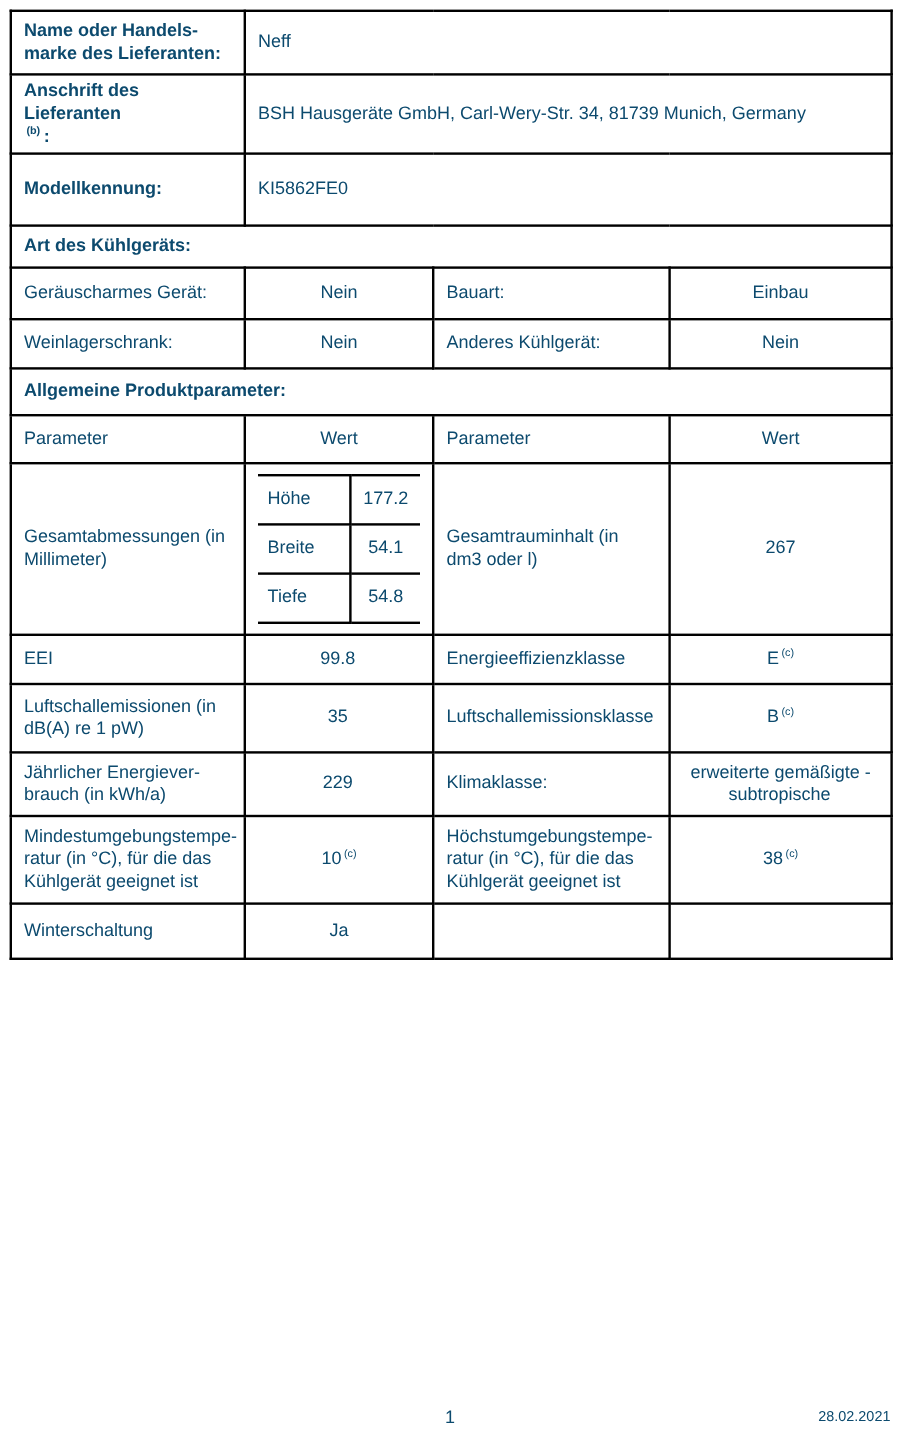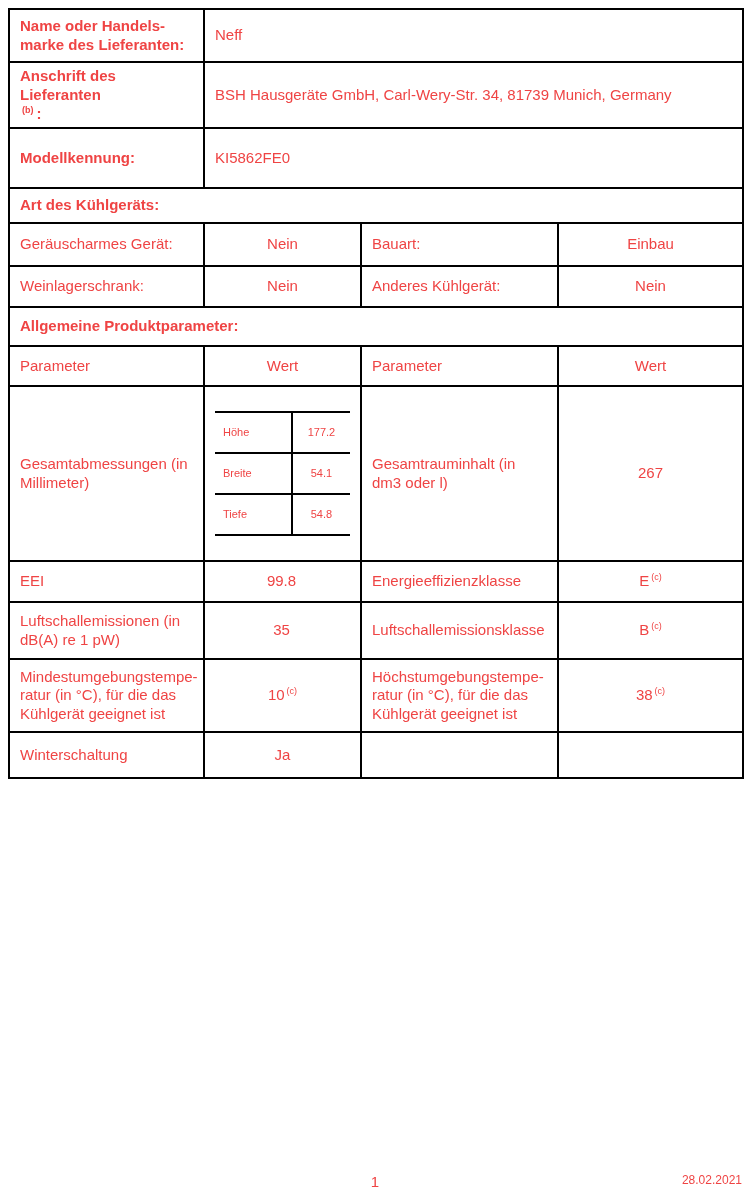--- a/index.html
+++ b/index.html
@@ -6,21 +6,21 @@
     margin: 0;
     padding: 0;
     background: #ffffff;
   }
   .page {
     position: relative;
     width: 750px;
     height: 1201px;
     background: #ffffff;
     font-family: "Liberation Sans", "DejaVu Sans", sans-serif;
-    color: #ef4444;
+    color: #0c4a6e;
     overflow: hidden;
   }
   table.main {
     position: absolute;
     left: 8px;
     top: 8px;
     width: 734px;
     border-collapse: collapse;
     table-layout: fixed;
     font-size: 15px;
@@ -63,22 +63,22 @@
     line-height: 0;
     margin-left: 2px;
   }
   .sup-line { display: block; }
   .sup-line .colon { margin-left: 3px; font-weight: bold; }
 
   td.dims-cell { padding: 0; vertical-align: middle; }
   table.dims {
     width: 100%;
     border-collapse: collapse;
-    margin: 20px 0;
-    font-size: 11px;
+    margin: 4px 0;
+    font-size: 15px;
   }
   table.dims td {
     border: 2px solid #000000;
     height: 35px;
     padding: 2px 8px;
   }
   table.dims td.dim-name {
     width: 57%;
     border-left: none;
     text-align: left;
@@ -196,20 +196,26 @@
       <td class="val"><span>E</span><sup class="fn">(c)</sup></td>
     </tr>
 
     <tr class="r11">
       <td class="lbl">Luftschallemissionen (in dB(A) re 1 pW)</td>
       <td class="val"><span>35</span><sup class="fn"></sup></td>
       <td class="lbl">Luftschallemissionsklasse</td>
       <td class="val"><span>B</span><sup class="fn">(c)</sup></td>
     </tr>
 
+    <tr class="r12">
+      <td class="lbl">Jährlicher Energiever-brauch (in kWh/a)</td>
+      <td class="val"><span>229</span><sup class="fn"></sup></td>
+      <td class="lbl">Klimaklasse:</td>
+      <td class="val"><span>erweiterte gemäßigte - subtropische</span><sup class="fn"></sup></td>
+    </tr>
 
     <tr class="r13">
       <td class="lbl">Mindestumgebungstempe-ratur (in °C), für die das Kühlgerät geeignet ist</td>
       <td class="val"><span>10</span><sup class="fn">(c)</sup></td>
       <td class="lbl">Höchstumgebungstempe-ratur (in °C), für die das Kühlgerät geeignet ist</td>
       <td class="val"><span>38</span><sup class="fn">(c)</sup></td>
     </tr>
 
     <tr class="r14">
       <td class="lbl">Winterschaltung</td>

